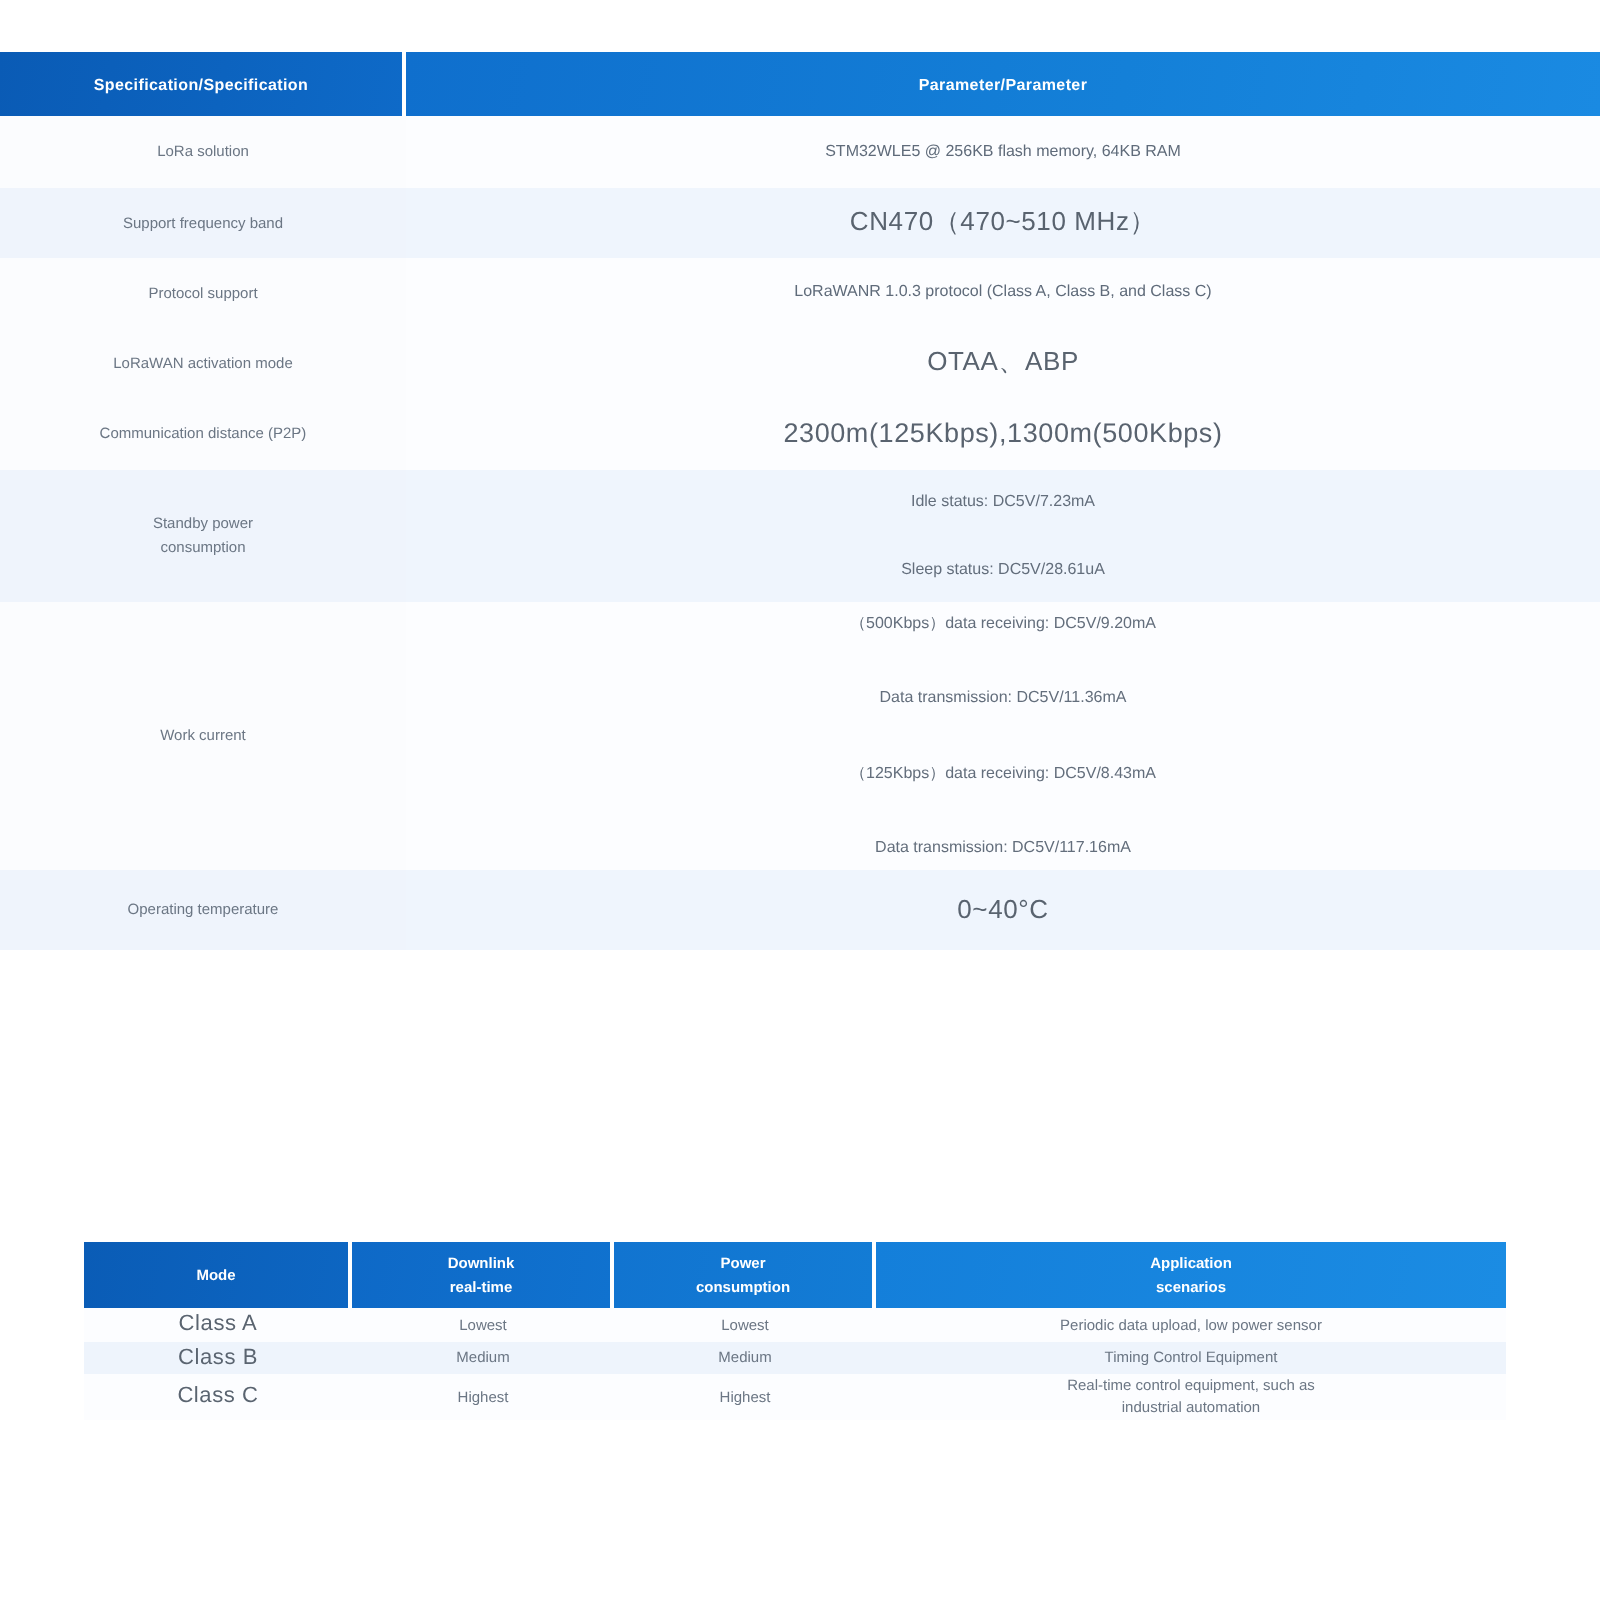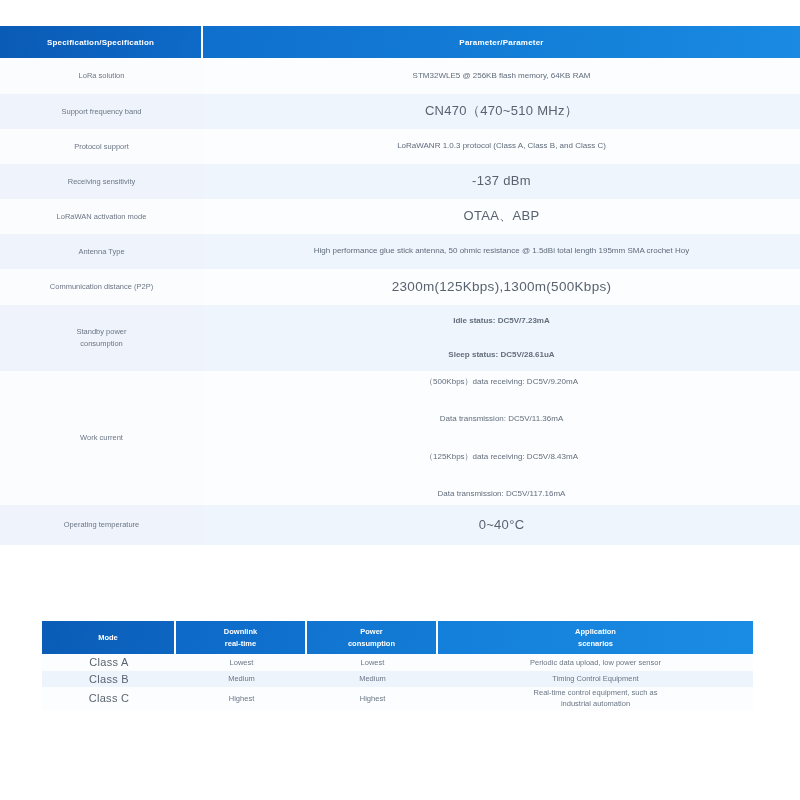--- a/index.html
+++ b/index.html
@@ -75,21 +75,21 @@
   tr.rz td.k { background: #eff4fc; }
   tr.rz td.v { background: #eff5fd; text-align: center; }
   tr.rw td.k { background: #fbfcfe; }
   tr.rw td.v { background: #fcfdff; }
 
   
   td.v.big   { font-size: 13px; color: #59636f; letter-spacing: .3px; }
   td.v.xbig  { font-size: 13.5px; color: #59636f; letter-spacing: .3px; }
 
   .vlines > div { padding: 0; }
-  .vlines .ln { font-size: 8px; color: #636e7c; font-weight: bold; }
+  .vlines .ln { font-size: 8px; color: #636e7c; }
   .vlines .ln + .ln { margin-top: 22px; }
 
   .work-lines .ln { font-size: 8px; color: #636e7c; }
   .work-lines .ln + .ln { margin-top: 25px; }
 
   .two-line { line-height: 1.65; }
 
   
   .mode-table {
     position: absolute;
@@ -164,36 +164,28 @@
       <tr class="rz" style="height:35px">
         <td class="k">Support frequency band</td>
         <td class="v big">CN470（470~510 MHz）</td>
       </tr>
 
       <tr class="rw" style="height:35px">
         <td class="k">Protocol support</td>
         <td class="v">LoRaWANR 1.0.3 protocol (Class A, Class B, and Class C)</td>
       </tr>
 
-      <tr class="rz" style="height:35px">
-        <td class="k">Receiving sensitivity</td>
-        <td class="v big">-137 dBm</td>
-      </tr>
 
       <tr class="rw" style="height:35px">
         <td class="k">LoRaWAN activation mode</td>
         <td class="v big">OTAA、ABP</td>
       </tr>
 
 
 
-      <tr class="rz" style="height:35px">
-        <td class="k">Antenna Type</td>
-        <td class="v">High performance glue stick antenna, 50 ohmic resistance @ 1.5dBi total length 195mm SMA crochet Hoy</td>
-      </tr>
 
       <tr class="rw" style="height:36px">
         <td class="k">Communication distance (P2P)</td>
         <td class="v xbig">2300m(125Kbps),1300m(500Kbps)</td>
       </tr>
 
       <tr class="rz" style="height:66px">
         <td class="k two-line" style="white-space:pre-line">Standby power
 consumption</td>
         <td class="v">

